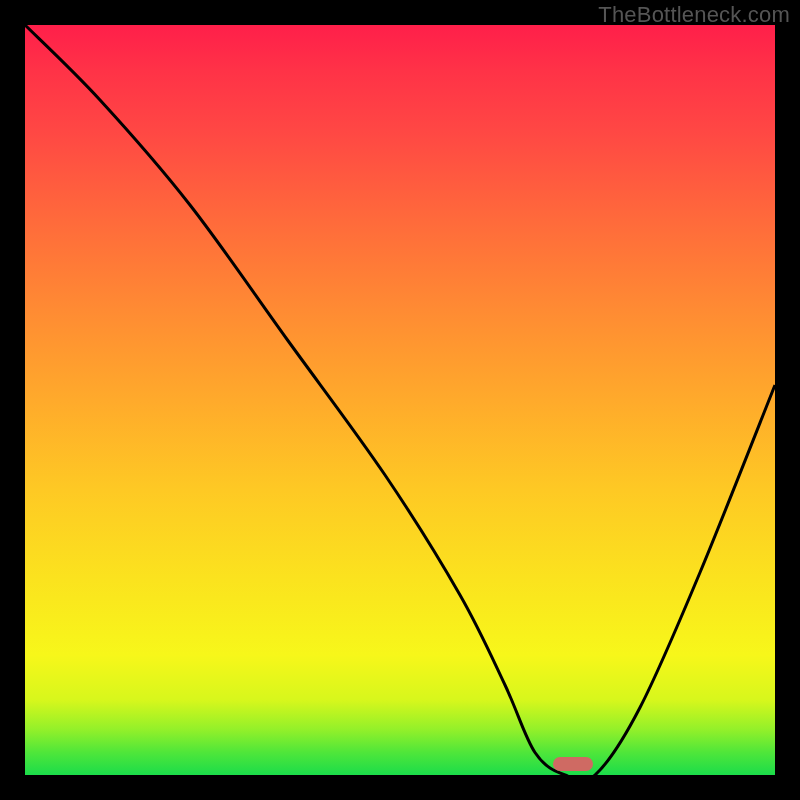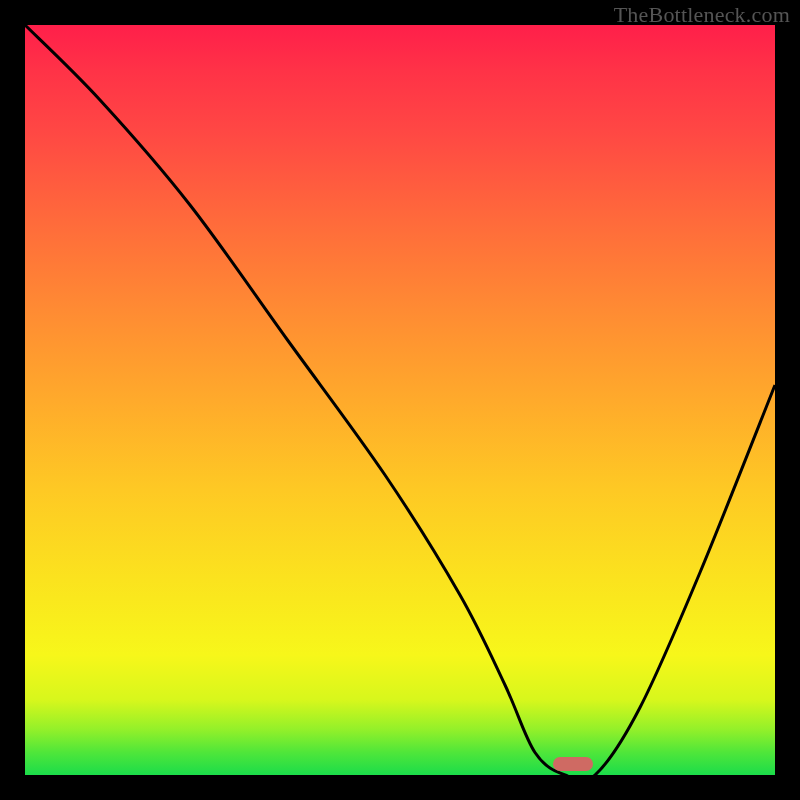--- a/index.html
+++ b/index.html
@@ -16,21 +16,21 @@
     left: 0;
     width: 800px;
     height: 800px;
     background: #000000;
   }
   .watermark {
     position: absolute;
     top: 2px;
     right: 10px;
     color: #555555;
-    font-family: Liberation Serif, serif;
+    font-family: Liberation Sans, sans-serif;
     font-size: 22px;
     letter-spacing: 0.2px;
     text-align: right;
   }
   .plot-area {
     position: absolute;
     left: 25px;
     top: 25px;
     width: 750px;
     height: 750px;

